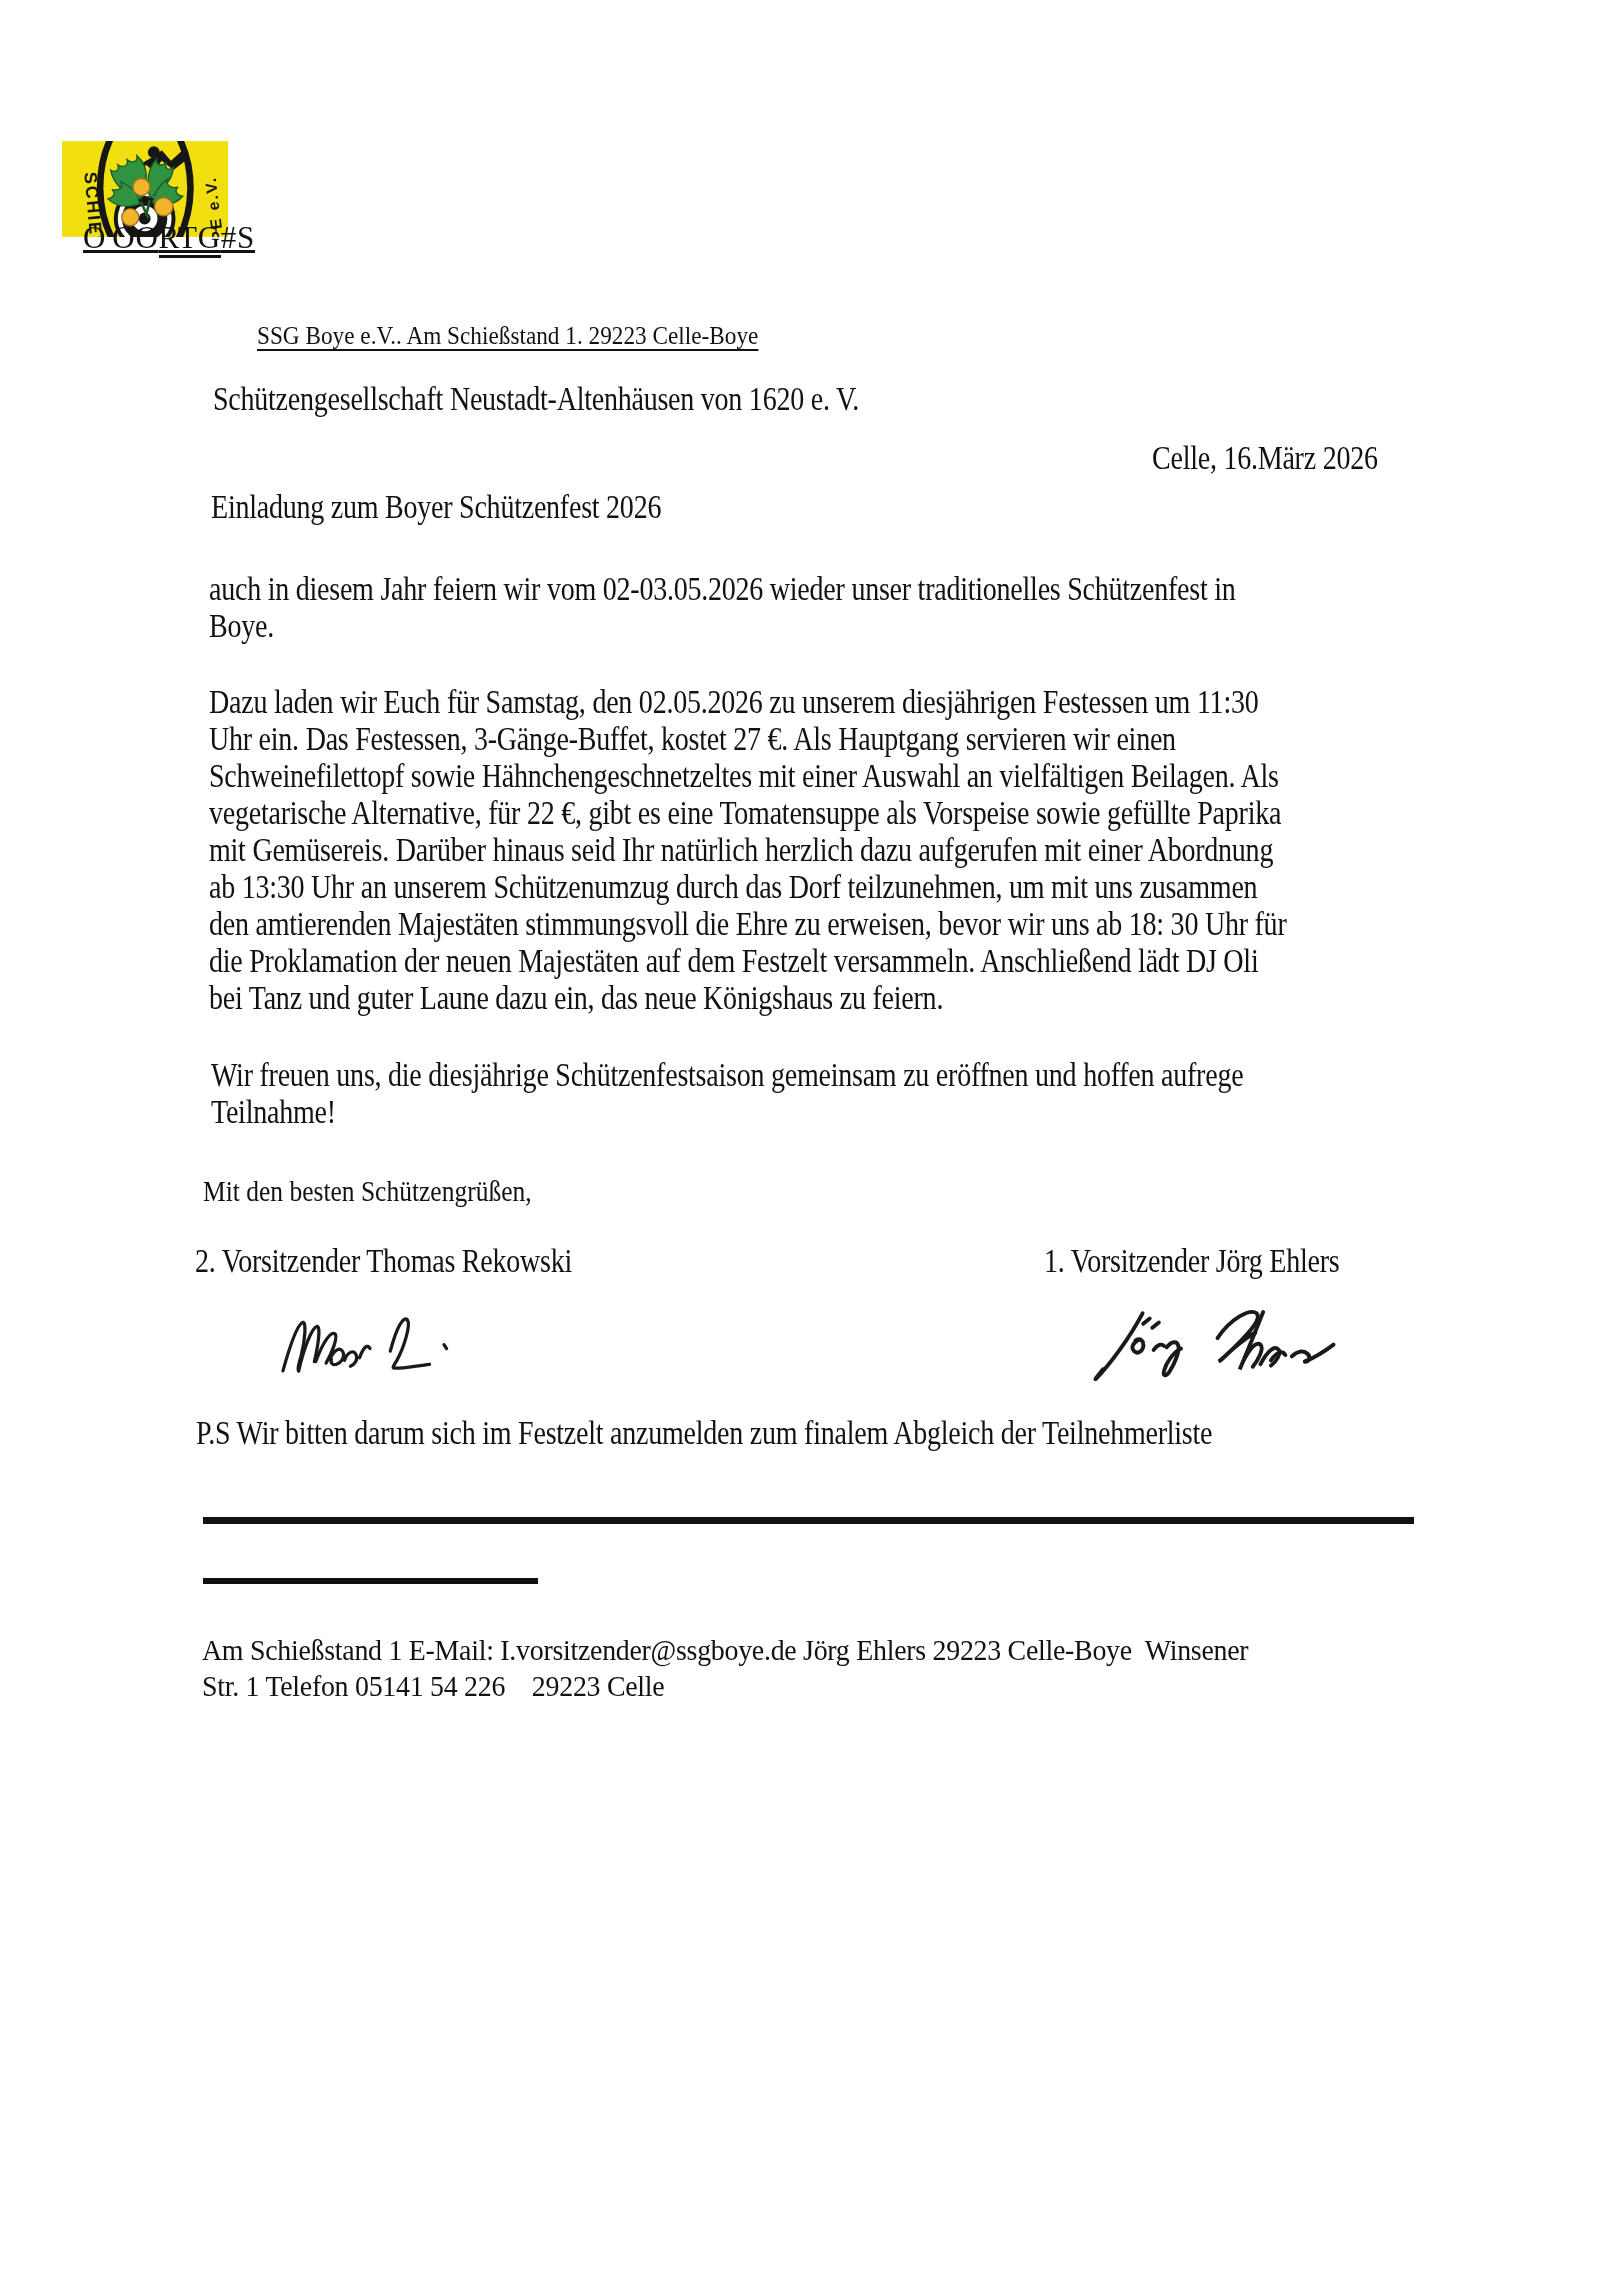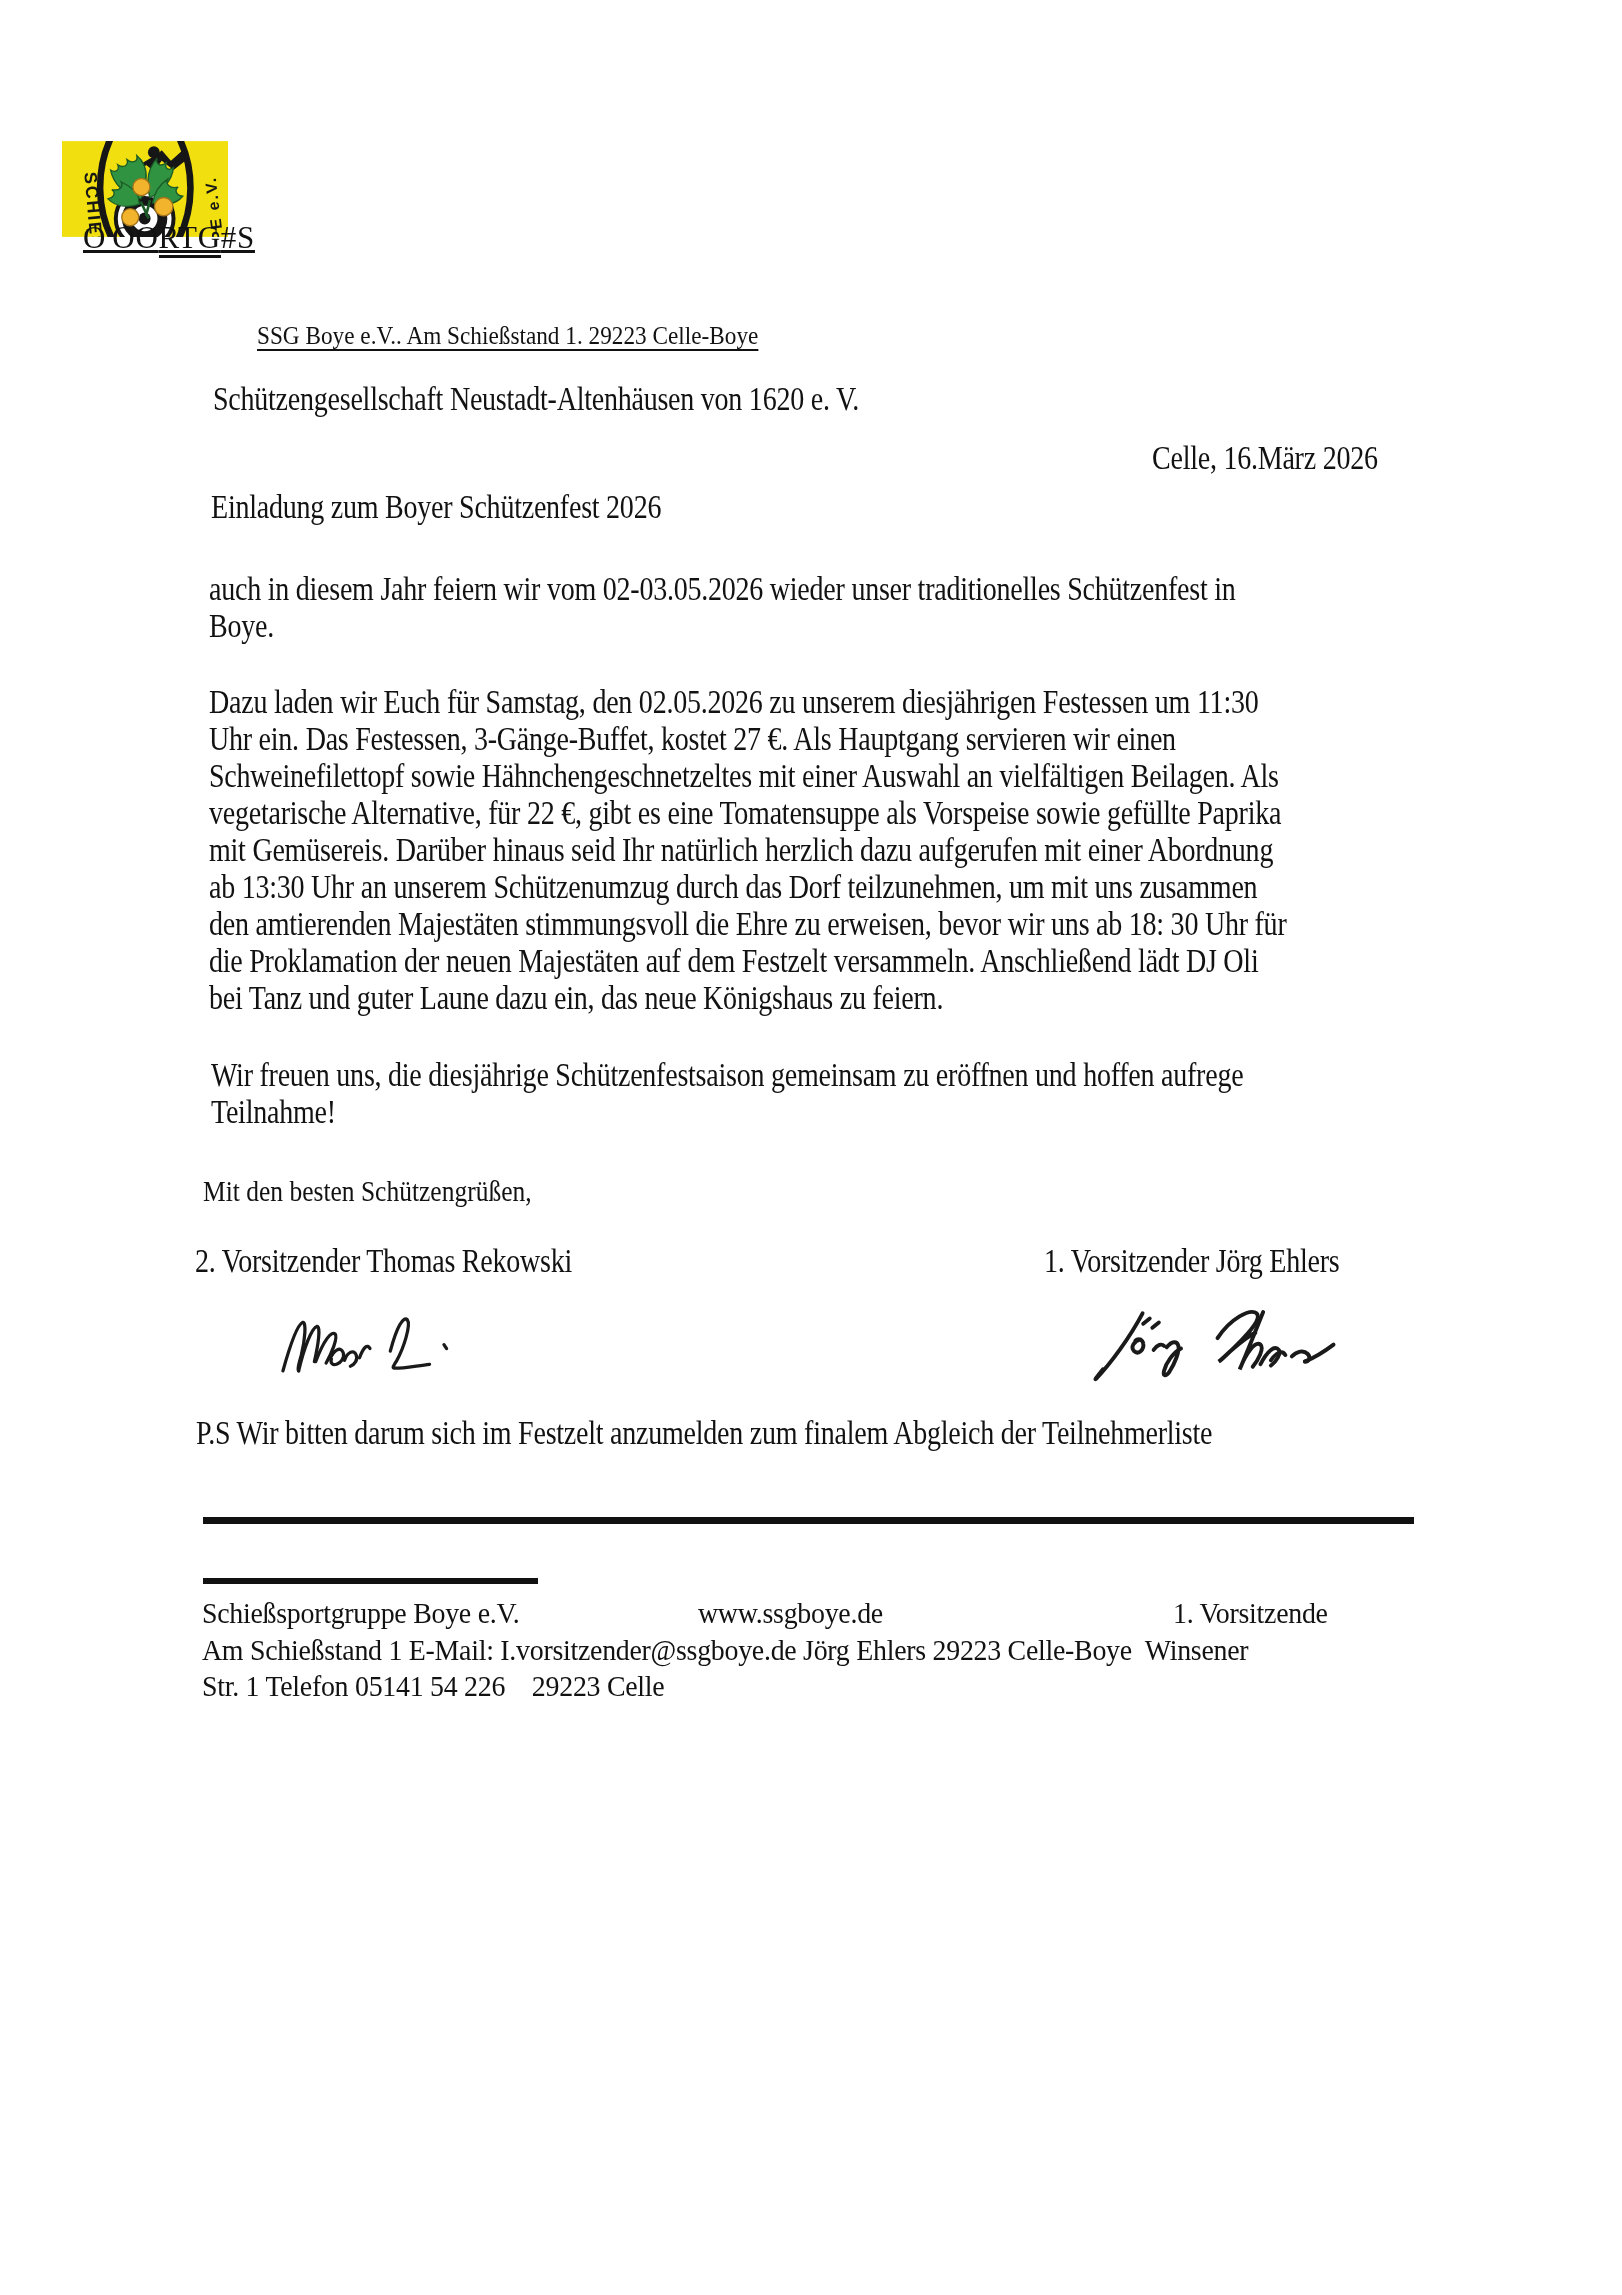--- a/index.html
+++ b/index.html
@@ -114,22 +114,17 @@
         <path d="M344,96 q20,-8 44,-26"></path>
       </g>
     </svg>
   </div>
 
   <div class="abs ps-line sx85" style="left:196px;top:1415px;">P.S Wir bitten darum sich im Festzelt anzumelden zum finalem Abgleich der Teilnehmerliste</div>
 
   <div class="rule" style="left:203px;top:1517px;width:1211px;height:6.5px;"></div>
   <div class="rule" style="left:203px;top:1578px;width:335px;height:5.9px;"></div>
 
-  <div class="abs" style="left:0;top:1594px;width:1623px;height:39px;">
-    <span class="abs footer-text sx93" style="left:202px;top:0;">Schießsportgruppe Boye e.V.</span>
-    <span class="abs footer-text sx93" style="left:698px;top:0;">www.ssgboye.de</span>
-    <span class="abs footer-text sx93" style="left:1173px;top:0;">1. Vorsitzende</span>
-  </div>
   <div class="abs footer-text sx93" style="left:202px;top:1631px;">Am Schießstand 1 E-Mail: I.vorsitzender@ssgboye.de Jörg Ehlers 29223 Celle-Boye  Winsener</div>
   <div class="abs footer-text sx93" style="left:202px;top:1667px;">Str. 1 Telefon 05141 54 226    29223 Celle</div>
 
 </div>
 
 
 </body></html>

